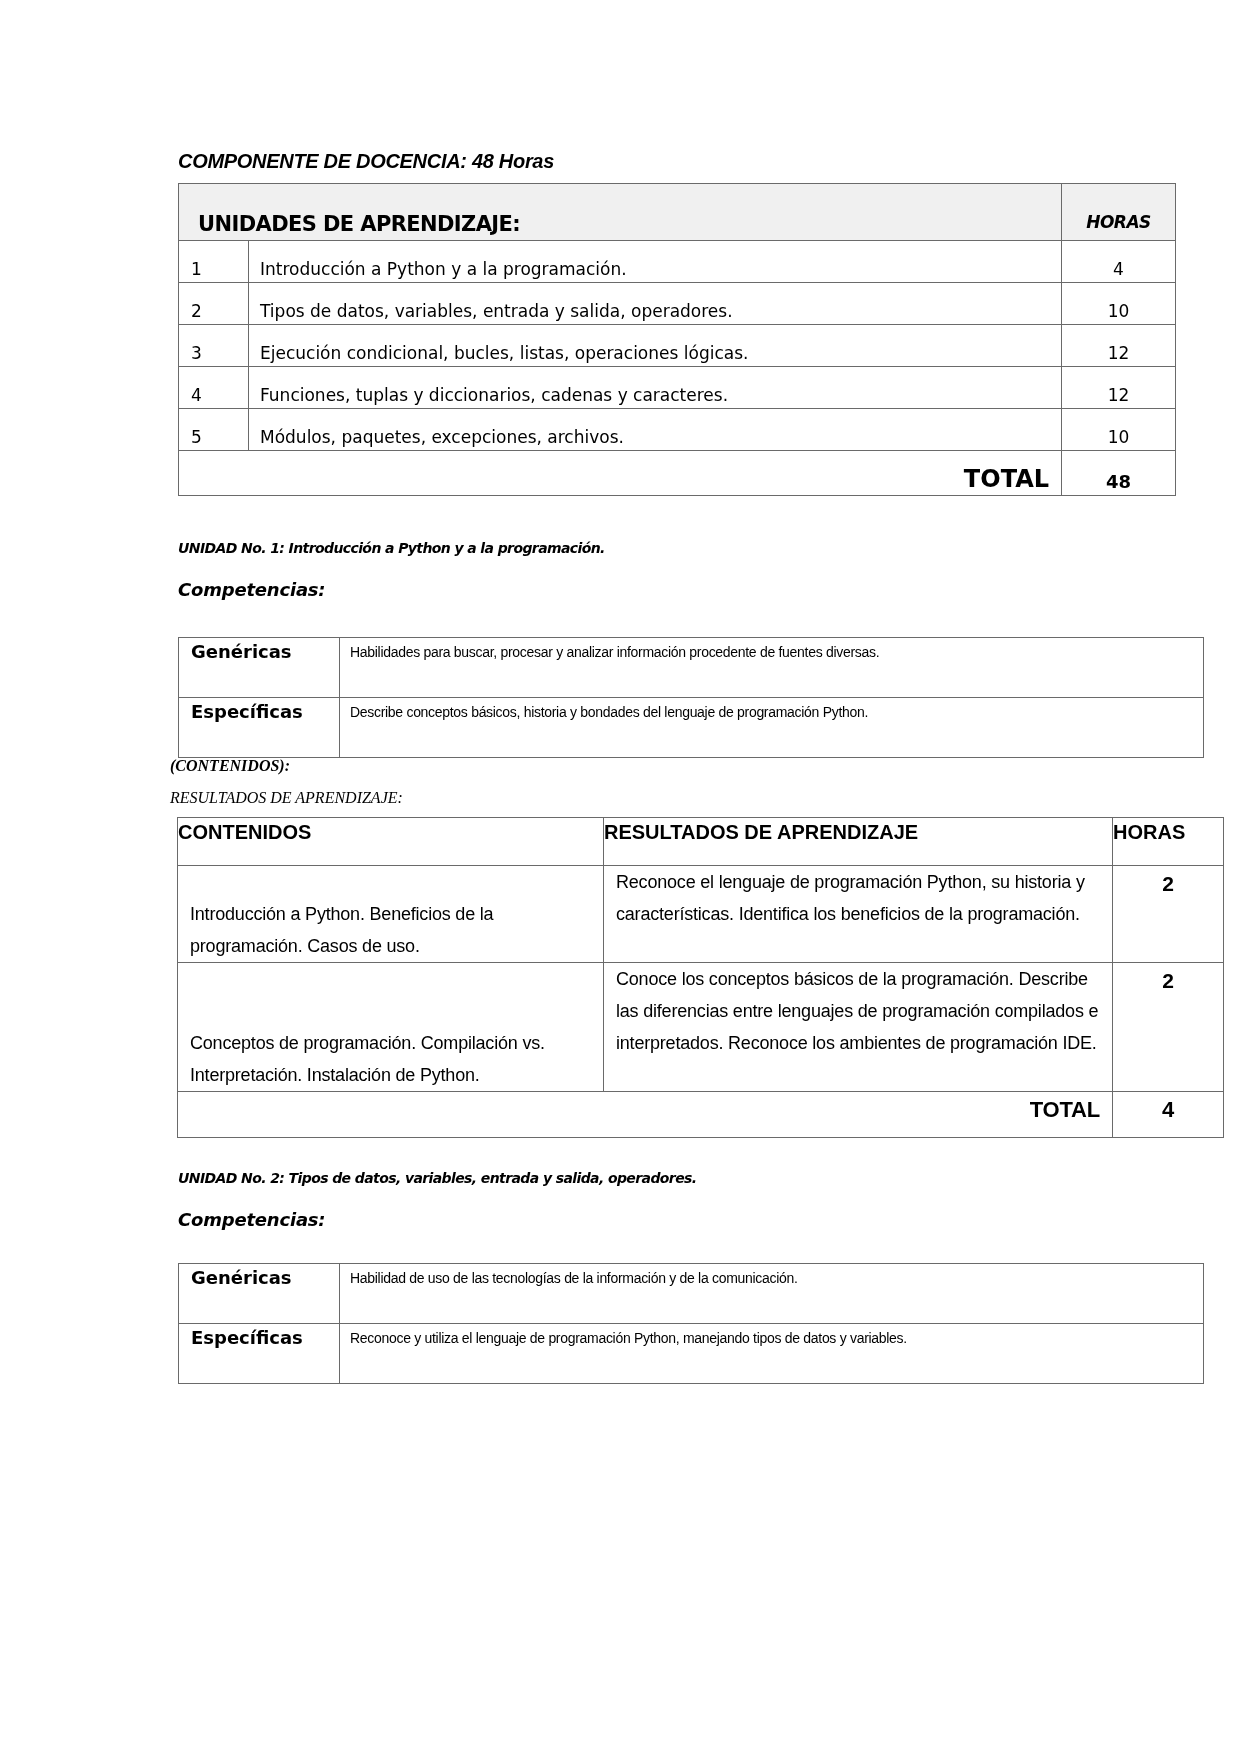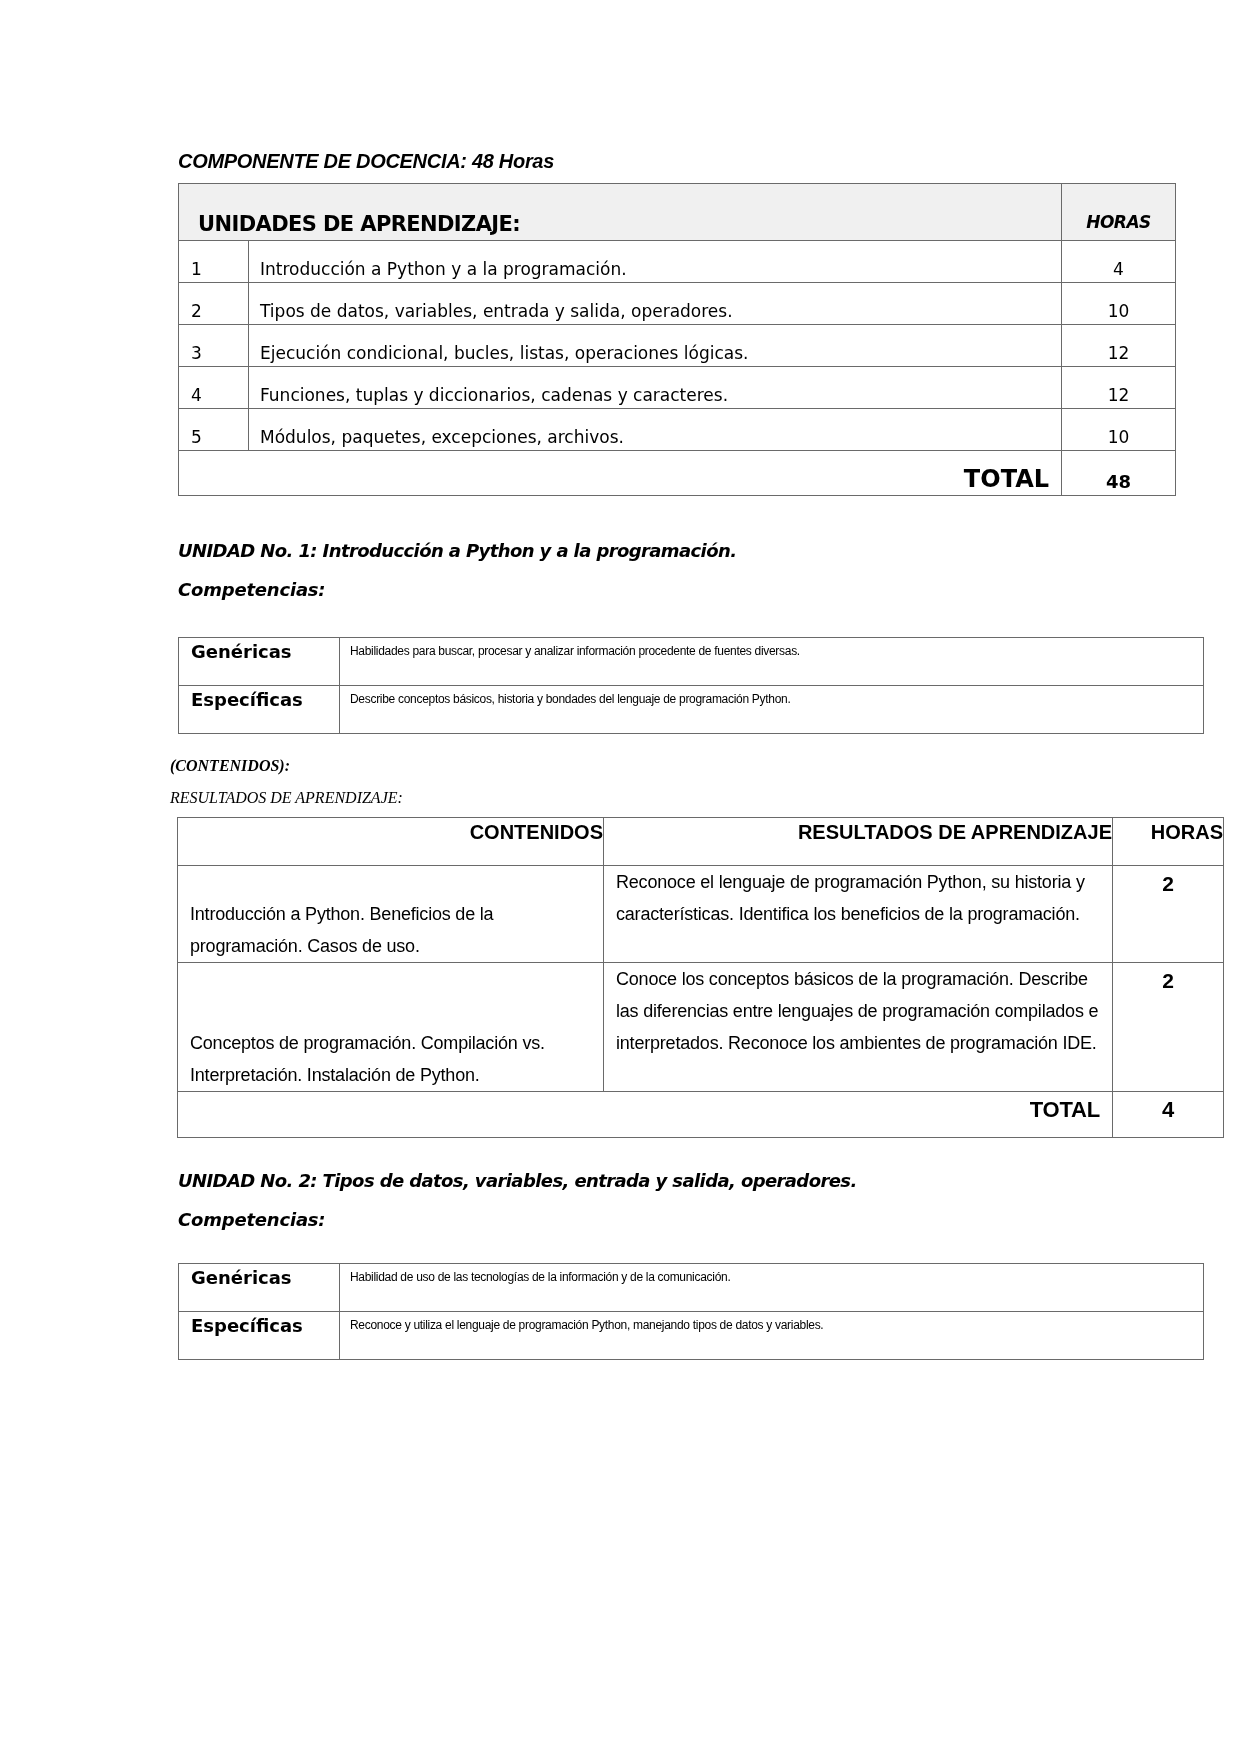--- a/index.html
+++ b/index.html
@@ -1,49 +1,49 @@
 <!DOCTYPE html>
 <html><head>
 <meta charset="utf-8">
 <style>
   html, body { margin: 0; padding: 0; background: #ffffff; }
   body { width: 1241px; height: 1755px; position: relative; overflow: hidden; color: #000; }
   .abs { position: absolute; font-style: italic; }
 
   
   .doc-title { left: 178px; top: 150px; font-family: "Liberation Sans", sans-serif; font-weight: bold; font-size: 20px; letter-spacing: -0.3px; }
-  .unit-title { font-family: "DejaVu Sans", sans-serif; font-weight: bold; font-size: 18px; letter-spacing: -0.6px; left: 178px; }
+  .unit-title { font-family: "DejaVu Sans", sans-serif; font-weight: bold; font-size: 14px; letter-spacing: -0.6px; left: 178px; }
   .comp-title { font-family: "DejaVu Sans", sans-serif; font-weight: bold; font-size: 18px; letter-spacing: -0.2px; left: 178px; }
 
   
   table { border-collapse: collapse; position: absolute; table-layout: fixed; border-radius: 11px; }
   td, th { border: 1.5px solid #6a6a6a; padding: 0; }
   .t1 { left: 178px; top: 183px; width: 997px; }
   .t1 th { background: #f0f0f0; height: 48px; text-align: left; vertical-align: bottom; }
   .t1 .h-main { font-family: "DejaVu Sans", sans-serif; font-weight: bold; font-size: 21px; padding: 0 0 4px 19px; letter-spacing: -0.6px; }
   .t1 .h-hours { font-family: "DejaVu Sans", sans-serif; font-weight: bold; font-style: italic; font-size: 17px; text-align: center; padding-bottom: 8px; letter-spacing: -0.5px; }
   .t1 td { height: 38px; vertical-align: bottom; font-family: "DejaVu Sans", sans-serif; font-size: 17px; padding-bottom: 3px; }
   .t1 td.num { padding-left: 12px; }
   .t1 td.desc { padding-left: 11px; }
   .t1 td.hrs { text-align: center; }
   .t1 td.total-label { text-align: right; font-weight: bold; font-size: 24px; padding-right: 12px; height: 42px; padding-bottom: 2px; }
   .t1 td.total-val { text-align: center; font-weight: bold; font-size: 18px; }
 
   
   .comp { left: 178px; width: 1025px; }
   .comp td { height: 41px; vertical-align: top; }
   .comp td.lbl { font-family: "DejaVu Sans", sans-serif; font-weight: bold; font-size: 18px; padding: 3px 0 0 12px; }
-  .comp td.val { font-family: "Liberation Sans", sans-serif; font-size: 12px; padding: 6px 0 0 10px; letter-spacing: -0.3px; }
+  .comp td.val { font-family: "Liberation Sans", sans-serif; font-size: 14px; padding: 6px 0 12px 10px; letter-spacing: -0.3px; }
 
   
   .serif-lbl { left: 170px; font-family: "Liberation Serif", serif; font-size: 16px; }
 
   
   .t2 { left: 177px; top: 817px; width: 1046px; }
-  .t2 th { height: 44px; vertical-align: top; font-family: "Liberation Sans", sans-serif; font-weight: bold; font-size: 20px; text-align: right; padding-top: 3px; }
+  .t2 th { height: 44px; vertical-align: top; font-family: "Liberation Sans", sans-serif; font-weight: bold; font-size: 20px; text-align: left; padding-top: 3px; }
   .t2 td { font-family: "Liberation Sans", sans-serif; font-size: 18px; line-height: 32px; letter-spacing: -0.2px; }
   .t2 td.cont { vertical-align: bottom; padding-left: 12px; padding-right: 0; }
   .t2 td.res { vertical-align: top; padding-left: 12px; padding-right: 8px; }
   .t2 td.hrs { vertical-align: top; text-align: center; font-weight: bold; font-size: 21px; padding-top: 2px; }
   .t2 td.total-label { text-align: right; font-weight: bold; font-size: 22px; padding-right: 12px; vertical-align: top; height: 43px; padding-top: 2px; }
   .t2 td.total-val { text-align: center; font-weight: bold; font-size: 22px; vertical-align: top; padding-top: 2px; }
 </style>
 </head>
 <body>
 

